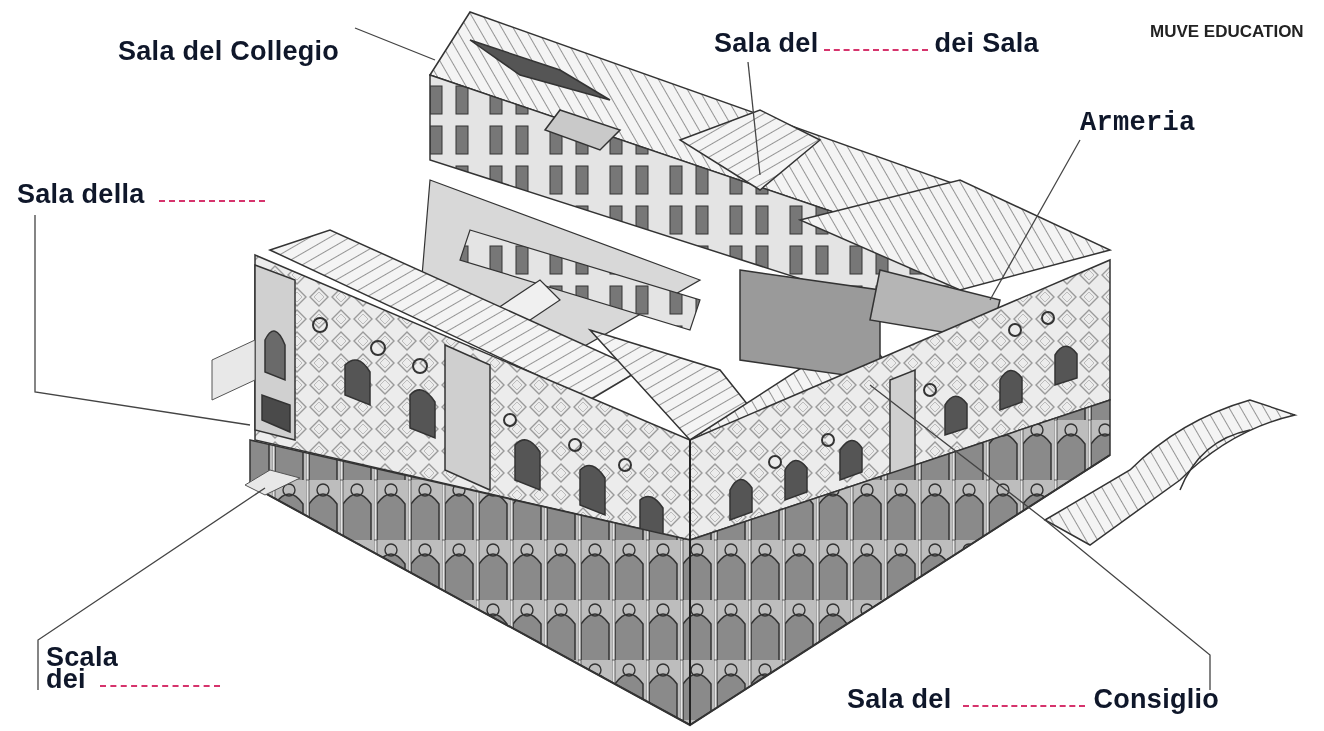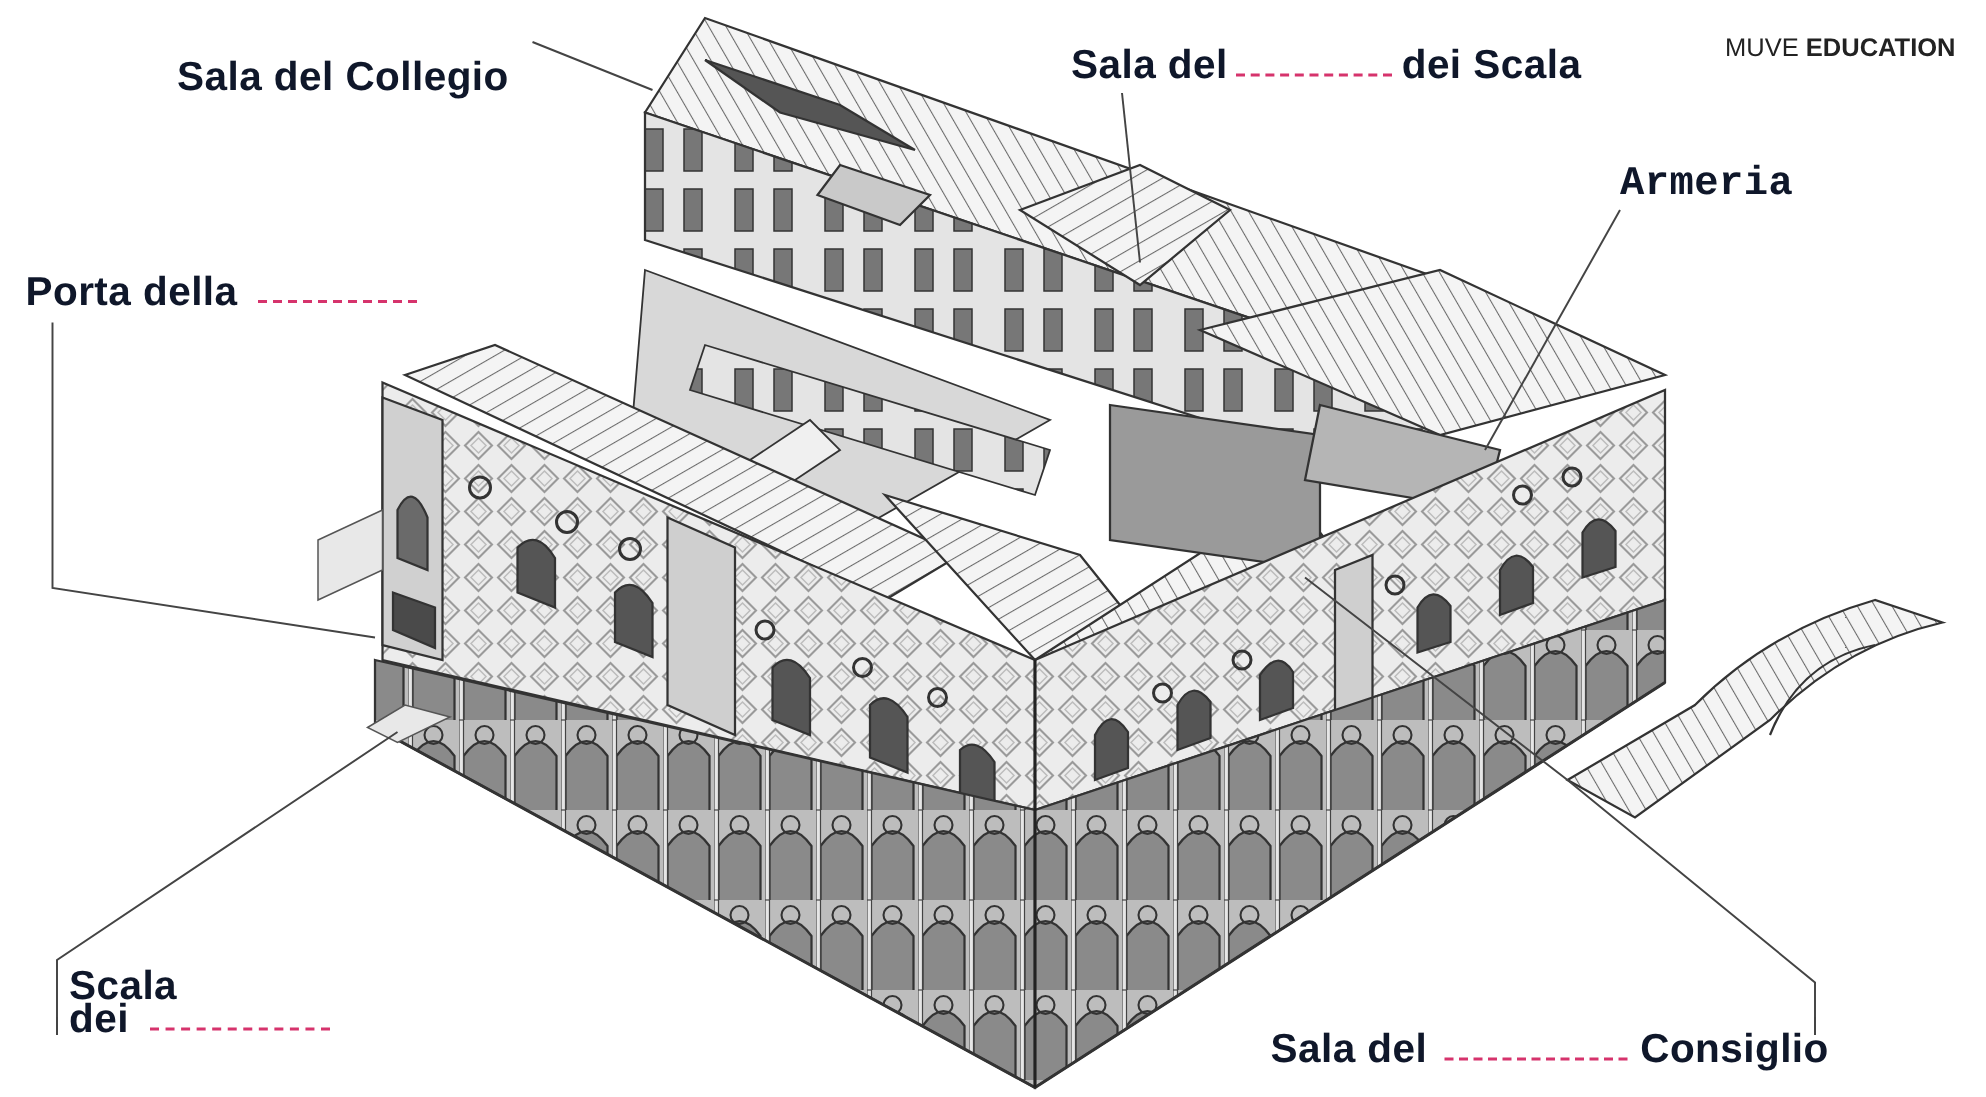--- a/index.html
+++ b/index.html
@@ -5,21 +5,21 @@
   html, body { margin: 0; padding: 0; background: #ffffff; }
   body { width: 1324px; height: 731px; position: relative; overflow: hidden;
          font-family: "Liberation Sans", "DejaVu Sans", sans-serif; }
   .stage { position: absolute; left: 0; top: 0; width: 1324px; height: 731px; }
   svg.art { position: absolute; left: 0; top: 0; width: 1324px; height: 731px; }
   .label { position: absolute; color: #0f172a; font-weight: bold; font-size: 27px;
            letter-spacing: 0.3px; white-space: nowrap; line-height: 1; }
   .blank { display: inline-block; border-bottom: 2px dashed #d6336c; vertical-align: baseline;
            height: 0; margin: 0 6px; position: relative; top: -1px; }
   .brand { position: absolute; left: 1150px; top: 22px; font-size: 17px; color: #222; white-space: nowrap; }
-  .brand .b1 { font-weight: normal; }
+  .brand .b1 { font-weight: bold; }
   .brand .b2 { font-weight: bold; }
 </style>
 </head>
 <body>
 
 <div class="stage">
 
   <svg class="art" viewBox="0 0 1324 731" xmlns="http://www.w3.org/2000/svg">
     <defs>
       <pattern id="diamond" width="22" height="22" patternUnits="userSpaceOnUse" patternTransform="rotate(0)">
@@ -149,29 +149,29 @@
   <div class="brand">
     <span class="b1">MUVE</span>
     <span class="b2">EDUCATION</span>
   </div>
 
   <div class="label" style="left:118px; top:38px;">
     <span>Sala del Collegio</span>
   </div>
 
   <div class="label" style="left:714px; top:30px;">
-    <span>Sala del</span><span class="blank" style="width:104px;"></span><span>dei Scala</span>
+    <span>Sala del</span><span class="blank" style="width:104px;"></span><span>dei Sala</span>
   </div>
 
   <div class="label" style="left:1080px; top:110px;font-family:Liberation Mono, monospace;">
     <span>Armeria</span>
   </div>
 
   <div class="label" style="left:17px; top:181px;">
-    <span>Porta della</span><span class="blank" style="width:106px; margin-left:14px;"></span>
+    <span>Sala della</span><span class="blank" style="width:106px; margin-left:14px;"></span>
   </div>
 
   <div class="label" style="left:46px; top:644px;text-align:right;">
     <span>Scala</span>
   </div>
   <div class="label" style="left:46px; top:666px;">
     <span>dei</span><span class="blank" style="width:120px; margin-left:14px;"></span>
   </div>
 
   <div class="label" style="left:847px; top:686px;">

